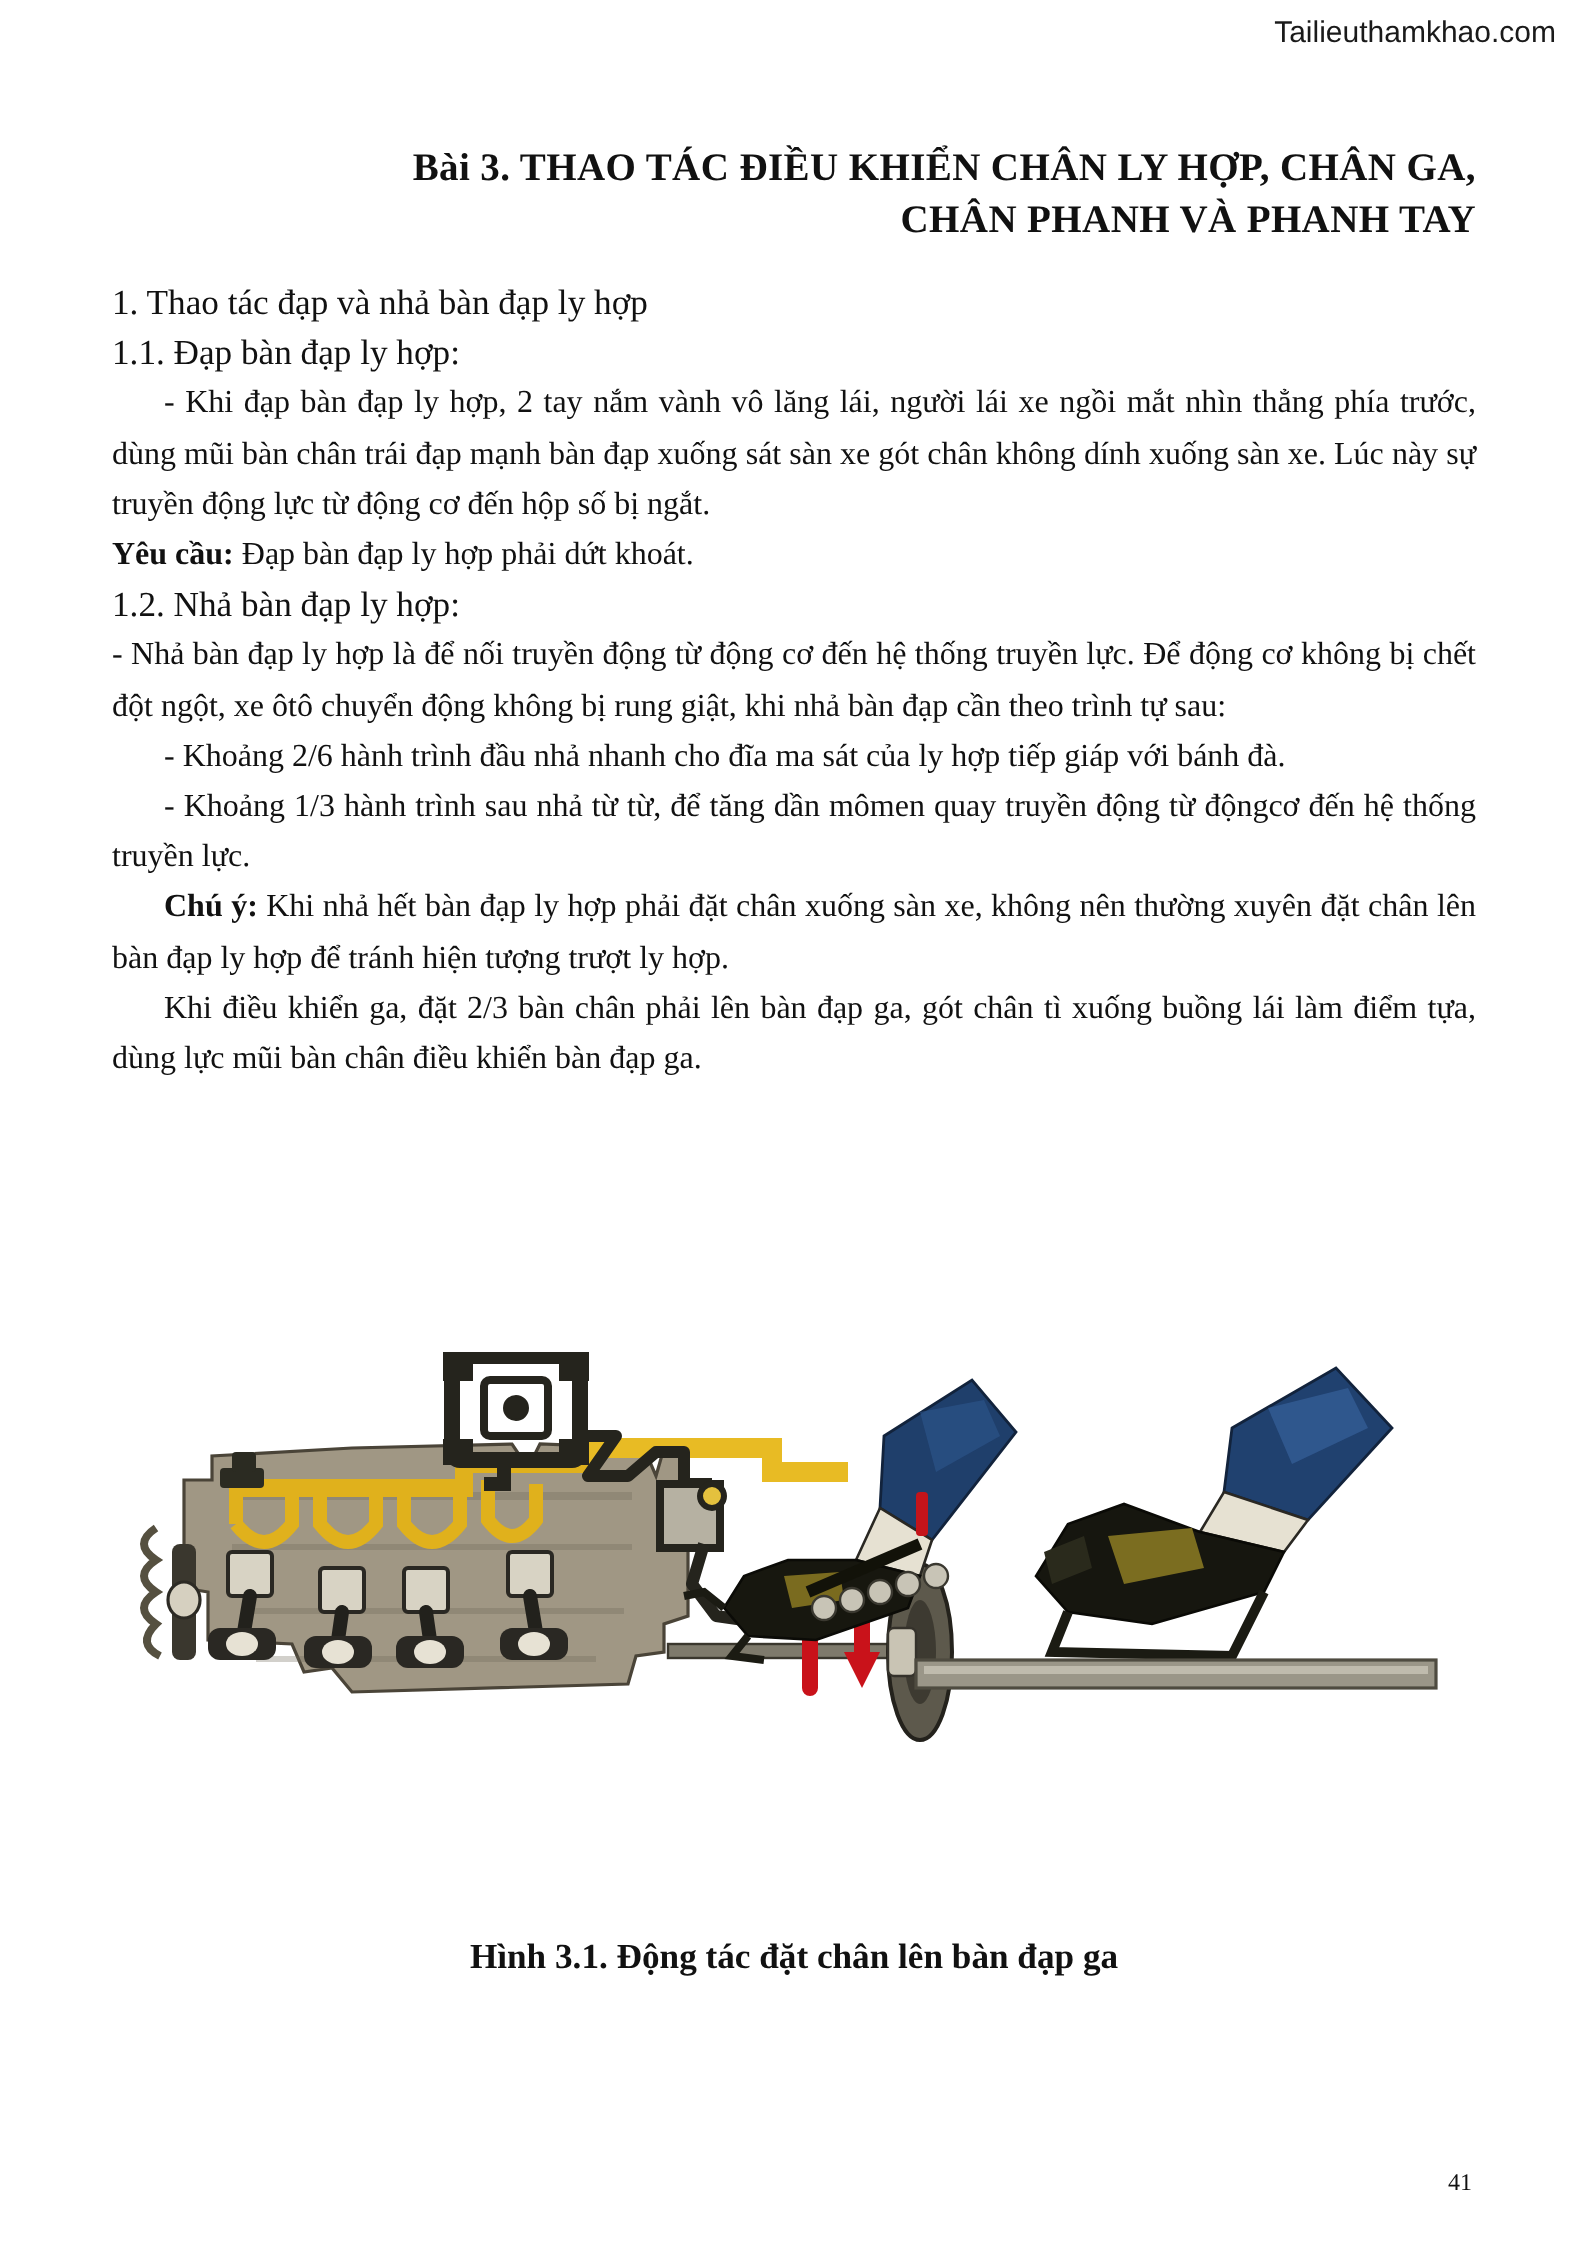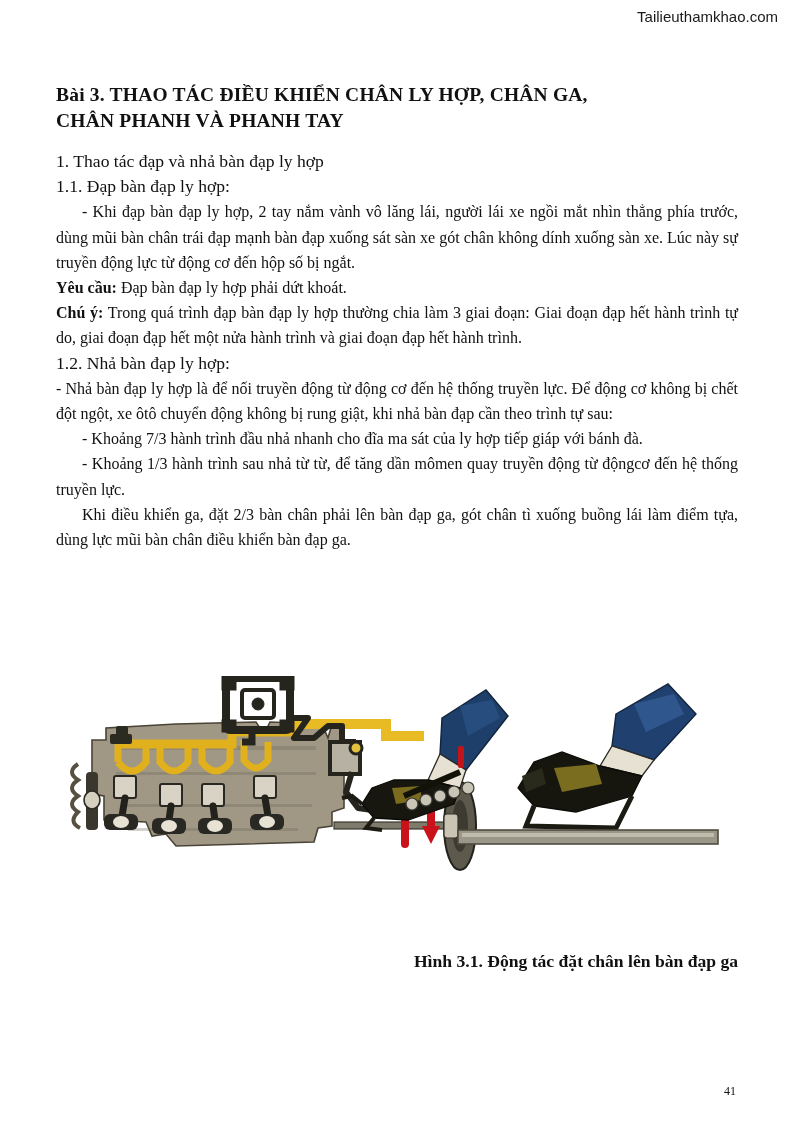--- a/index.html
+++ b/index.html
@@ -31,26 +31,25 @@
 
   
   .content {
     position: absolute;
     left: 56px;
     top: 72px;
     width: 682px;
   }
 
   .doc-title {
-    text-align: left;
+    text-align: right;
     font-weight: bold;
     font-size: 19.5px;
     line-height: 26px;
     letter-spacing: 0.2px;
-    margin-top: 10px;
   }
   .doc-title .ln { display: block; }
   .doc-code {
     text-align: center;
     font-weight: bold;
     font-size: 17px;
     line-height: 24px;
     margin-top: 1px;
   }
 
@@ -84,23 +83,23 @@
   }
   .fig-canvas {
     position: absolute;
     left: 0; top: 0;
     width: 682px;
     height: 245px;
   }
   .fig-caption {
     position: absolute;
     left: 0;
-    top: 275px;
-    width: 682px;
-    text-align: right;
+    top: 292px;
+    width: 682px;
+    text-align: center;
     font-weight: bold;
     font-size: 17.6px;
   }
 
   
   .page-number {
     position: absolute;
     right: 58px;
     bottom: 24px;
     font-size: 12px;
@@ -121,27 +120,27 @@
     </div>
 
     <div class="body-block">
 
       <p class="heading">1. Thao tác đạp và nhả bàn đạp ly hợp</p>
       <p class="heading">1.1. Đạp bàn đạp ly hợp:</p>
       <p class="para indent">- Khi đạp bàn đạp ly hợp, 2 tay nắm vành vô lăng lái, người lái xe ngồi mắt nhìn thẳng phía trước, dùng mũi bàn chân trái đạp mạnh bàn đạp xuống sát sàn xe gót chân không dính xuống sàn xe. Lúc này sự truyền động lực từ động cơ đến hộp số bị ngắt.</p>
 
       <p class="para"><span class="lead">Yêu cầu:</span><span> Đạp bàn đạp ly hợp phải dứt khoát.</span></p>
 
-      <p class="para"><span class="lead">Chú ý:</span><span> Trong quá trình đạp bàn đạp ly hợp thường chia làm 3 giai đoạn: Giai đoạn đạp hết hành trình tự do, giai đoạn đạp hết một nửa hành trình và giai đoạn đạp hết hành trình.</span></p>
 
       <p class="heading">1.2. Nhả bàn đạp ly hợp:</p>
       <p class="para">- Nhả bàn đạp ly hợp là để nối truyền động từ động cơ đến hệ thống truyền lực. Để động cơ không bị chết đột ngột, xe ôtô chuyển động không bị rung giật, khi nhả bàn đạp cần theo trình tự sau:</p>
-      <p class="para indent">- Khoảng 7/3 hành trình đầu nhả nhanh cho đĩa ma sát của ly hợp tiếp giáp với bánh đà.</p>
+      <p class="para indent">- Khoảng 2/6 hành trình đầu nhả nhanh cho đĩa ma sát của ly hợp tiếp giáp với bánh đà.</p>
       <p class="para indent">-  Khoảng 1/3 hành trình sau nhả từ từ, để tăng dần mômen quay truyền động từ độngcơ đến hệ thống truyền lực.</p>
 
+      <p class="para indent"><span class="lead">Chú ý:</span><span> Khi nhả hết bàn đạp ly hợp phải đặt chân xuống sàn xe, không nên thường xuyên đặt chân lên bàn đạp ly hợp để tránh hiện tượng trượt ly hợp.</span></p>
 
       <p class="para indent">Khi điều khiển ga, đặt 2/3 bàn chân phải lên bàn đạp ga, gót chân tì xuống buồng lái làm điểm tựa, dùng lực mũi bàn chân điều khiển bàn đạp ga.</p>
 
     </div>
   </div>
 
   <div class="figure">
     <svg class="fig-canvas" viewBox="0 0 682 245">
 
       <g>

